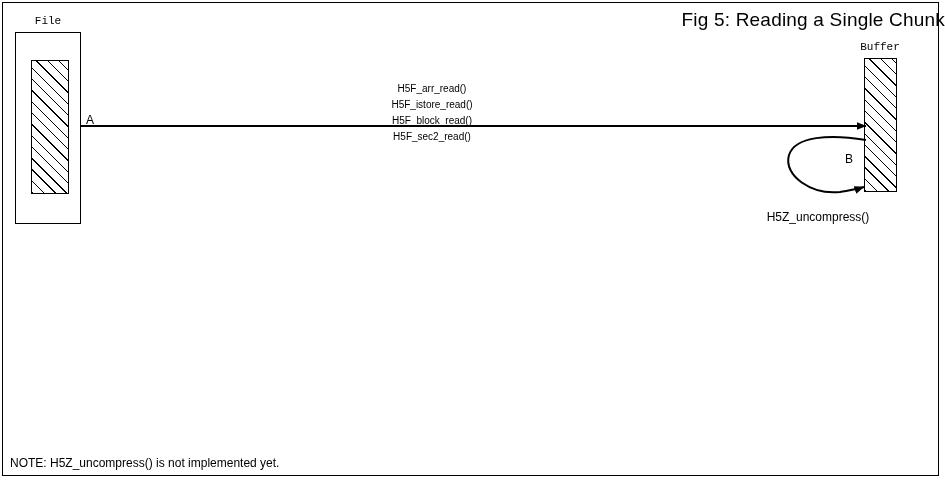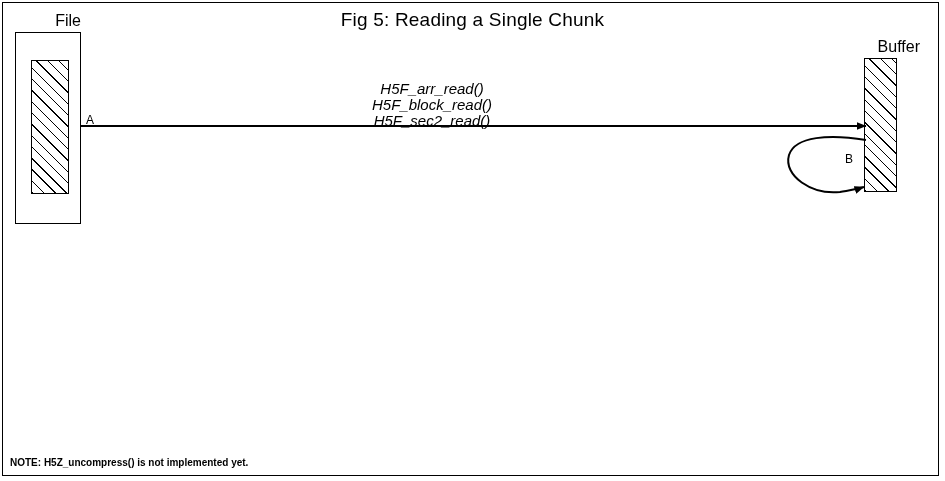--- a/index.html
+++ b/index.html
@@ -27,32 +27,33 @@
     height: 474px;
     border: 1px solid #000000;
     box-sizing: border-box;
     background: transparent;
   }
   .fig-title {
     position: absolute;
     left: 0;
     top: 8px;
     width: 945px;
-    text-align: center;
+    text-align: right;
     font-size: 19px;
     line-height: 24px;
     letter-spacing: 0.2px;
     white-space: nowrap;
   }
   .box-label {
     position: absolute;
-    font-size: 16px;
+    font-size: 11px;
     line-height: 14px;
-    text-align: right;
-    white-space: nowrap;
+    text-align: center;
+    white-space: nowrap;
+    font-family: Liberation Mono, monospace;
   }
   #file-outer {
     position: absolute;
     left: 15px;
     top: 32px;
     width: 66px;
     height: 192px;
     border: 1px solid #000000;
     box-sizing: border-box;
     background: #ffffff;
@@ -128,33 +129,31 @@
     white-space: nowrap;
   }
   #call-stack {
     position: absolute;
     left: 332px;
     top: 81px;
     width: 200px;
     text-align: center;
   }
   #call-stack .call-line {
-    font-size: 15px;
+    font-size: 10px;
     line-height: 16px;
     white-space: nowrap;
-    font-style: italic;
   }
   #note {
     position: absolute;
     left: 10px;
     top: 455px;
-    font-size: 10px;
+    font-size: 12px;
     line-height: 16px;
     white-space: nowrap;
-    font-weight: bold;
   }
 </style>
 </head>
 <body>
 
 <div id="page">
 
   <div id="page-border"></div>
 
   <div class="fig-title">Fig 5:  Reading a Single Chunk</div>
@@ -178,22 +177,24 @@
     <path d="M 866 140
              C 830 134, 795 136, 789 155
              C 783 176, 812 195, 840 192
              C 851 190, 858 189, 864 187" fill="none" stroke="#000000" stroke-width="2" marker-end="url(#arrowhead)"></path>
   </svg>
 
   <div class="edge-label" id="label-a">A</div>
 
   <div class="edge-label" id="label-b">B</div>
 
+  <div id="uncompress-label">H5Z_uncompress()</div>
 
   <div id="call-stack">
     <div class="call-line">H5F_arr_read()</div>
+    <div class="call-line">H5F_istore_read()</div>
     <div class="call-line">H5F_block_read()</div>
     <div class="call-line">H5F_sec2_read()</div>
   </div>
 
   <div id="note">NOTE: H5Z_uncompress() is not implemented yet.</div>
 
 </div>
 
 </body></html>

